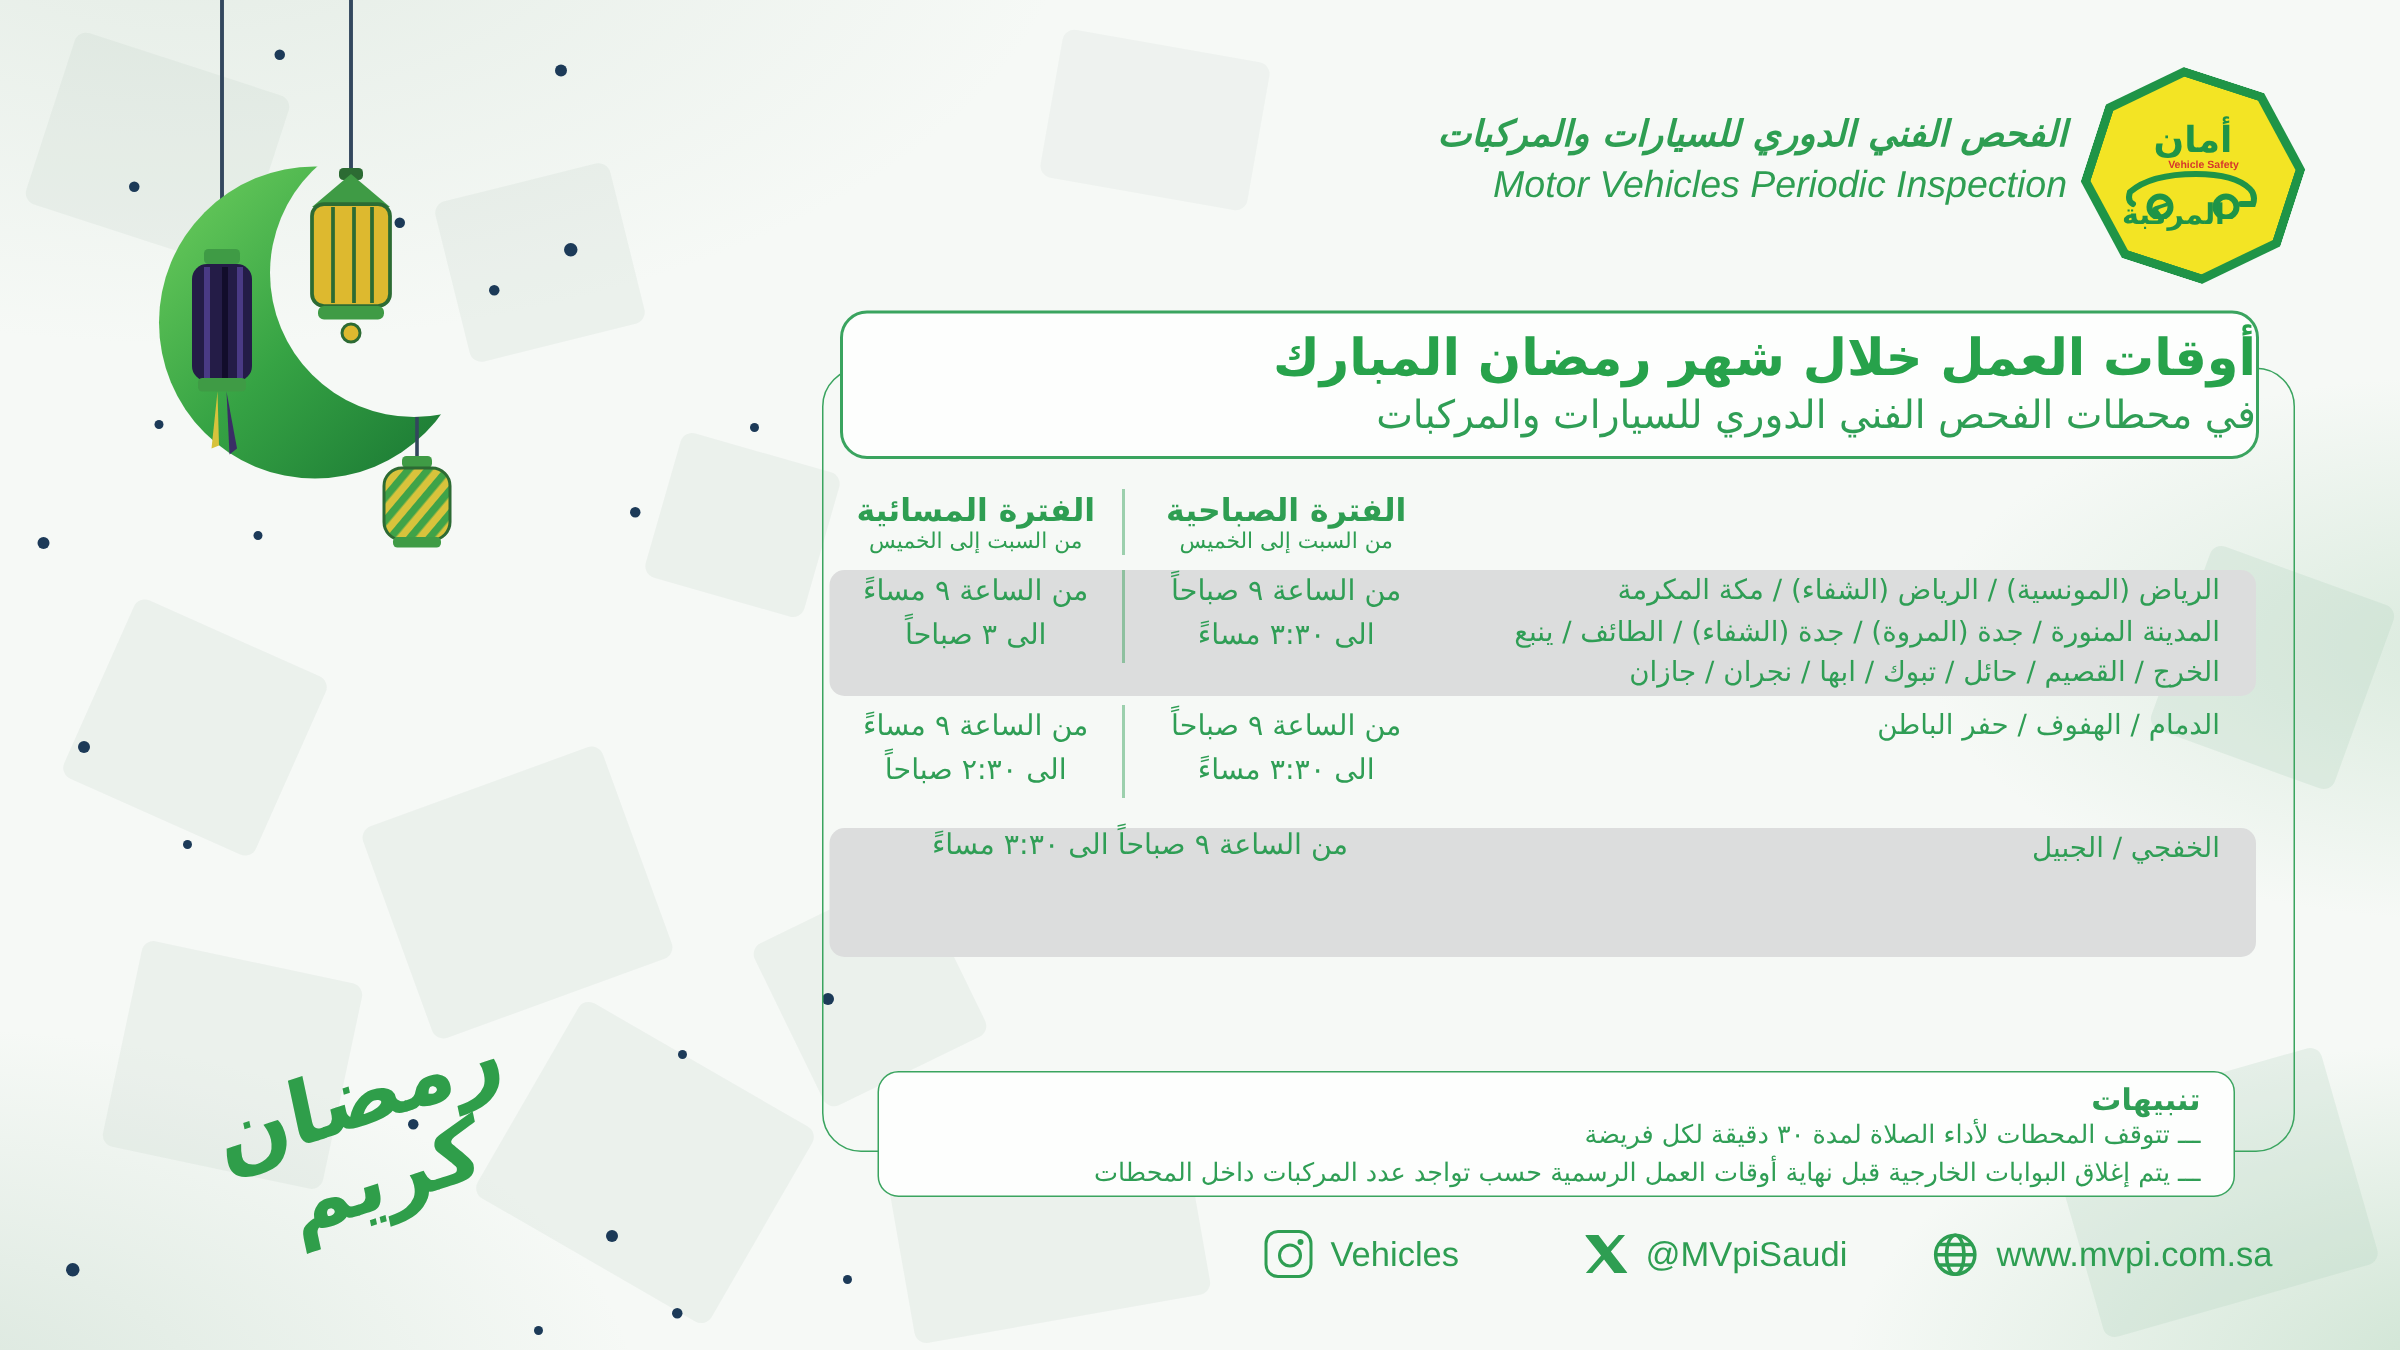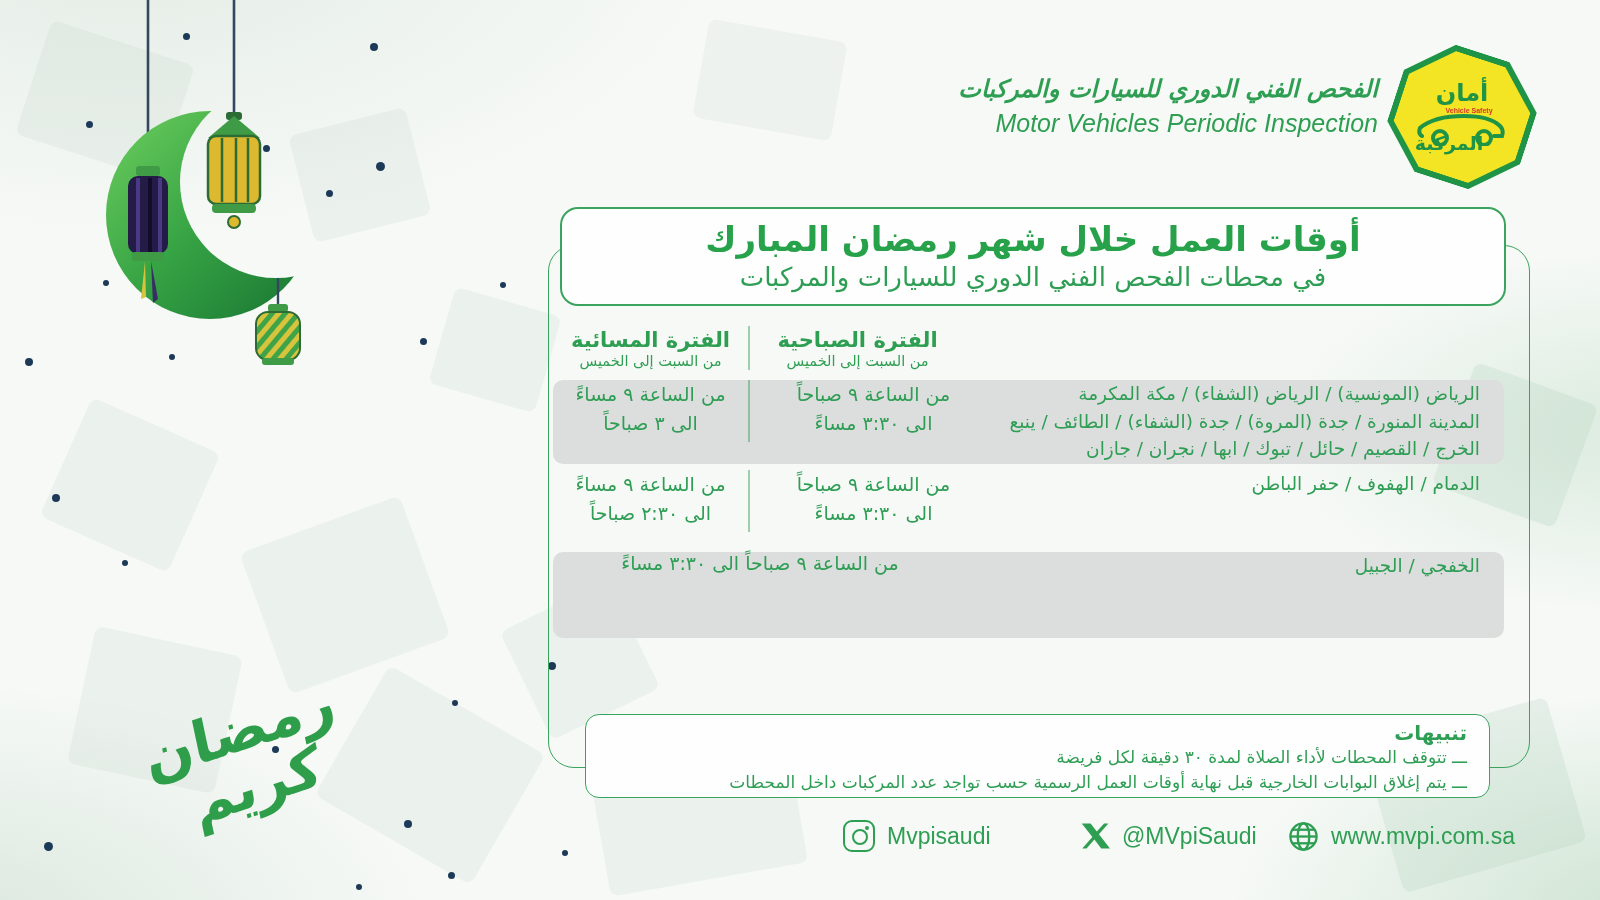--- a/index.html
+++ b/index.html
@@ -41,36 +41,36 @@
       background:radial-gradient(closest-side, rgba(35,55,45,.38), transparent 72%); }
   .calligraphy { position:absolute; left:128px; top:700px; width:240px; text-align:center;
       transform:rotate(-18deg); color:#2F9E4A; font-weight:bold; }
   .calligraphy .w1 { font-size:58px; line-height:58px; display:block; transform:skewX(-6deg); }
   .calligraphy .w2 { font-size:56px; line-height:54px; display:block; margin-top:2px; transform:skewX(-6deg); }
 
   
   .frame { position:absolute; left:548px; top:245px; width:982px; height:523px;
       border:1.6px solid #3AA45F; border-radius:26px; }
   .title-box { position:absolute; left:560px; top:207px; width:946px; height:99px;
-      background:#fdfefd; border:2px solid #3AA45F; border-radius:18px; text-align:center; direction:rtl; }
+      background:#fdfefd; border:2px solid #3AA45F; border-radius:18px; direction:rtl; }
   .title-main { font-size:34px; font-weight:bold; color:#27A24B; margin-top:10px; }
   .title-sub { font-size:26px; color:#2F9E55; margin-top:3px; }
 
   .hdr { position:absolute; left:553px; top:326px; width:951px; display:flex; align-items:center; }
   .hdr .cell { text-align:center; direction:rtl; }
   .hdr .c-eve { width:195px; }
   .hdr .c-mor { width:215px; }
   .hdr-label { font-size:21px; font-weight:bold; color:#2E9E52; }
   .hdr-sub { font-size:14.5px; color:#2E9E52; margin-top:1px; }
   .vline { width:2px; background:rgba(47,158,85,.45); align-self:stretch; }
 
   .row { position:absolute; left:553px; width:951px; display:flex; align-items:flex-start; direction:ltr; }
   .row.gray { background:#DCDDDD; border-radius:10px; }
   .t-eve { width:195px; text-align:center; }
-  .t-mor { width:215px; text-align:center;margin-left:16px; }
+  .t-mor { width:215px; text-align:center; }
   .time-line { font-size:19px; color:#2F9E55; line-height:29px; direction:rtl; }
   .cities { flex:1; text-align:right; direction:rtl; padding-left:10px; padding-right:24px;
       font-size:18.5px; color:#2F9E55; line-height:27.5px; }
   .row1 { top:380px; height:84px; }
   .row2 { top:470px; height:76px; }
   .row3 { top:552px; height:86px; }
   .row4 { top:632px; height:74px; position:absolute; }
   .row3 .single-time { position:absolute; left:27px; width:360px; text-align:center;
       font-size:19px; color:#2F9E55; direction:rtl; }
   .row4 .single-time { position:absolute; left:97px; width:400px; top:11px; text-align:center;
@@ -273,23 +273,23 @@
 
 
   <div class="notes">
     <div class="notes-title">تنبيهات</div>
     <div class="notes-item">ـــ تتوقف المحطات لأداء الصلاة لمدة ٣٠ دقيقة لكل فريضة</div>
     <div class="notes-item">ـــ يتم إغلاق البوابات الخارجية قبل نهاية أوقات العمل الرسمية حسب تواجد عدد المركبات داخل المحطات</div>
   </div>
 
   <div class="footer-item" style="left:843px;top:820px;">
     <span class="ig-icon"></span>
-    <span class="footer-label">Mvpisaudi</span>
-  </div>
-  <div class="footer-item" style="left:1082px;top:822px;text-align:center;">
+    <span class="footer-label">Vehicles</span>
+  </div>
+  <div class="footer-item" style="left:1057px;top:822px;text-align:center;">
     <svg width="28" height="28" viewBox="0 0 24 24">
       <path fill="#2E9E52" d="M18.9 1.2h3.7l-8.1 9.3L24 22.8h-7.5l-5.9-7.7-6.7 7.7H.2l8.7-9.9L-.3 1.2h7.7l5.3 7 6.2-7z"></path>
     </svg>
     <span class="footer-label">@MVpiSaudi</span>
   </div>
   <div class="footer-item" style="left:1288px;top:821px;">
     <svg width="31" height="31" viewBox="0 0 32 32">
       <g fill="none" stroke="#2E9E52" stroke-width="2.4">
         <circle cx="16" cy="16" r="13.5"></circle>
         <ellipse cx="16" cy="16" rx="6" ry="13.5"></ellipse>

